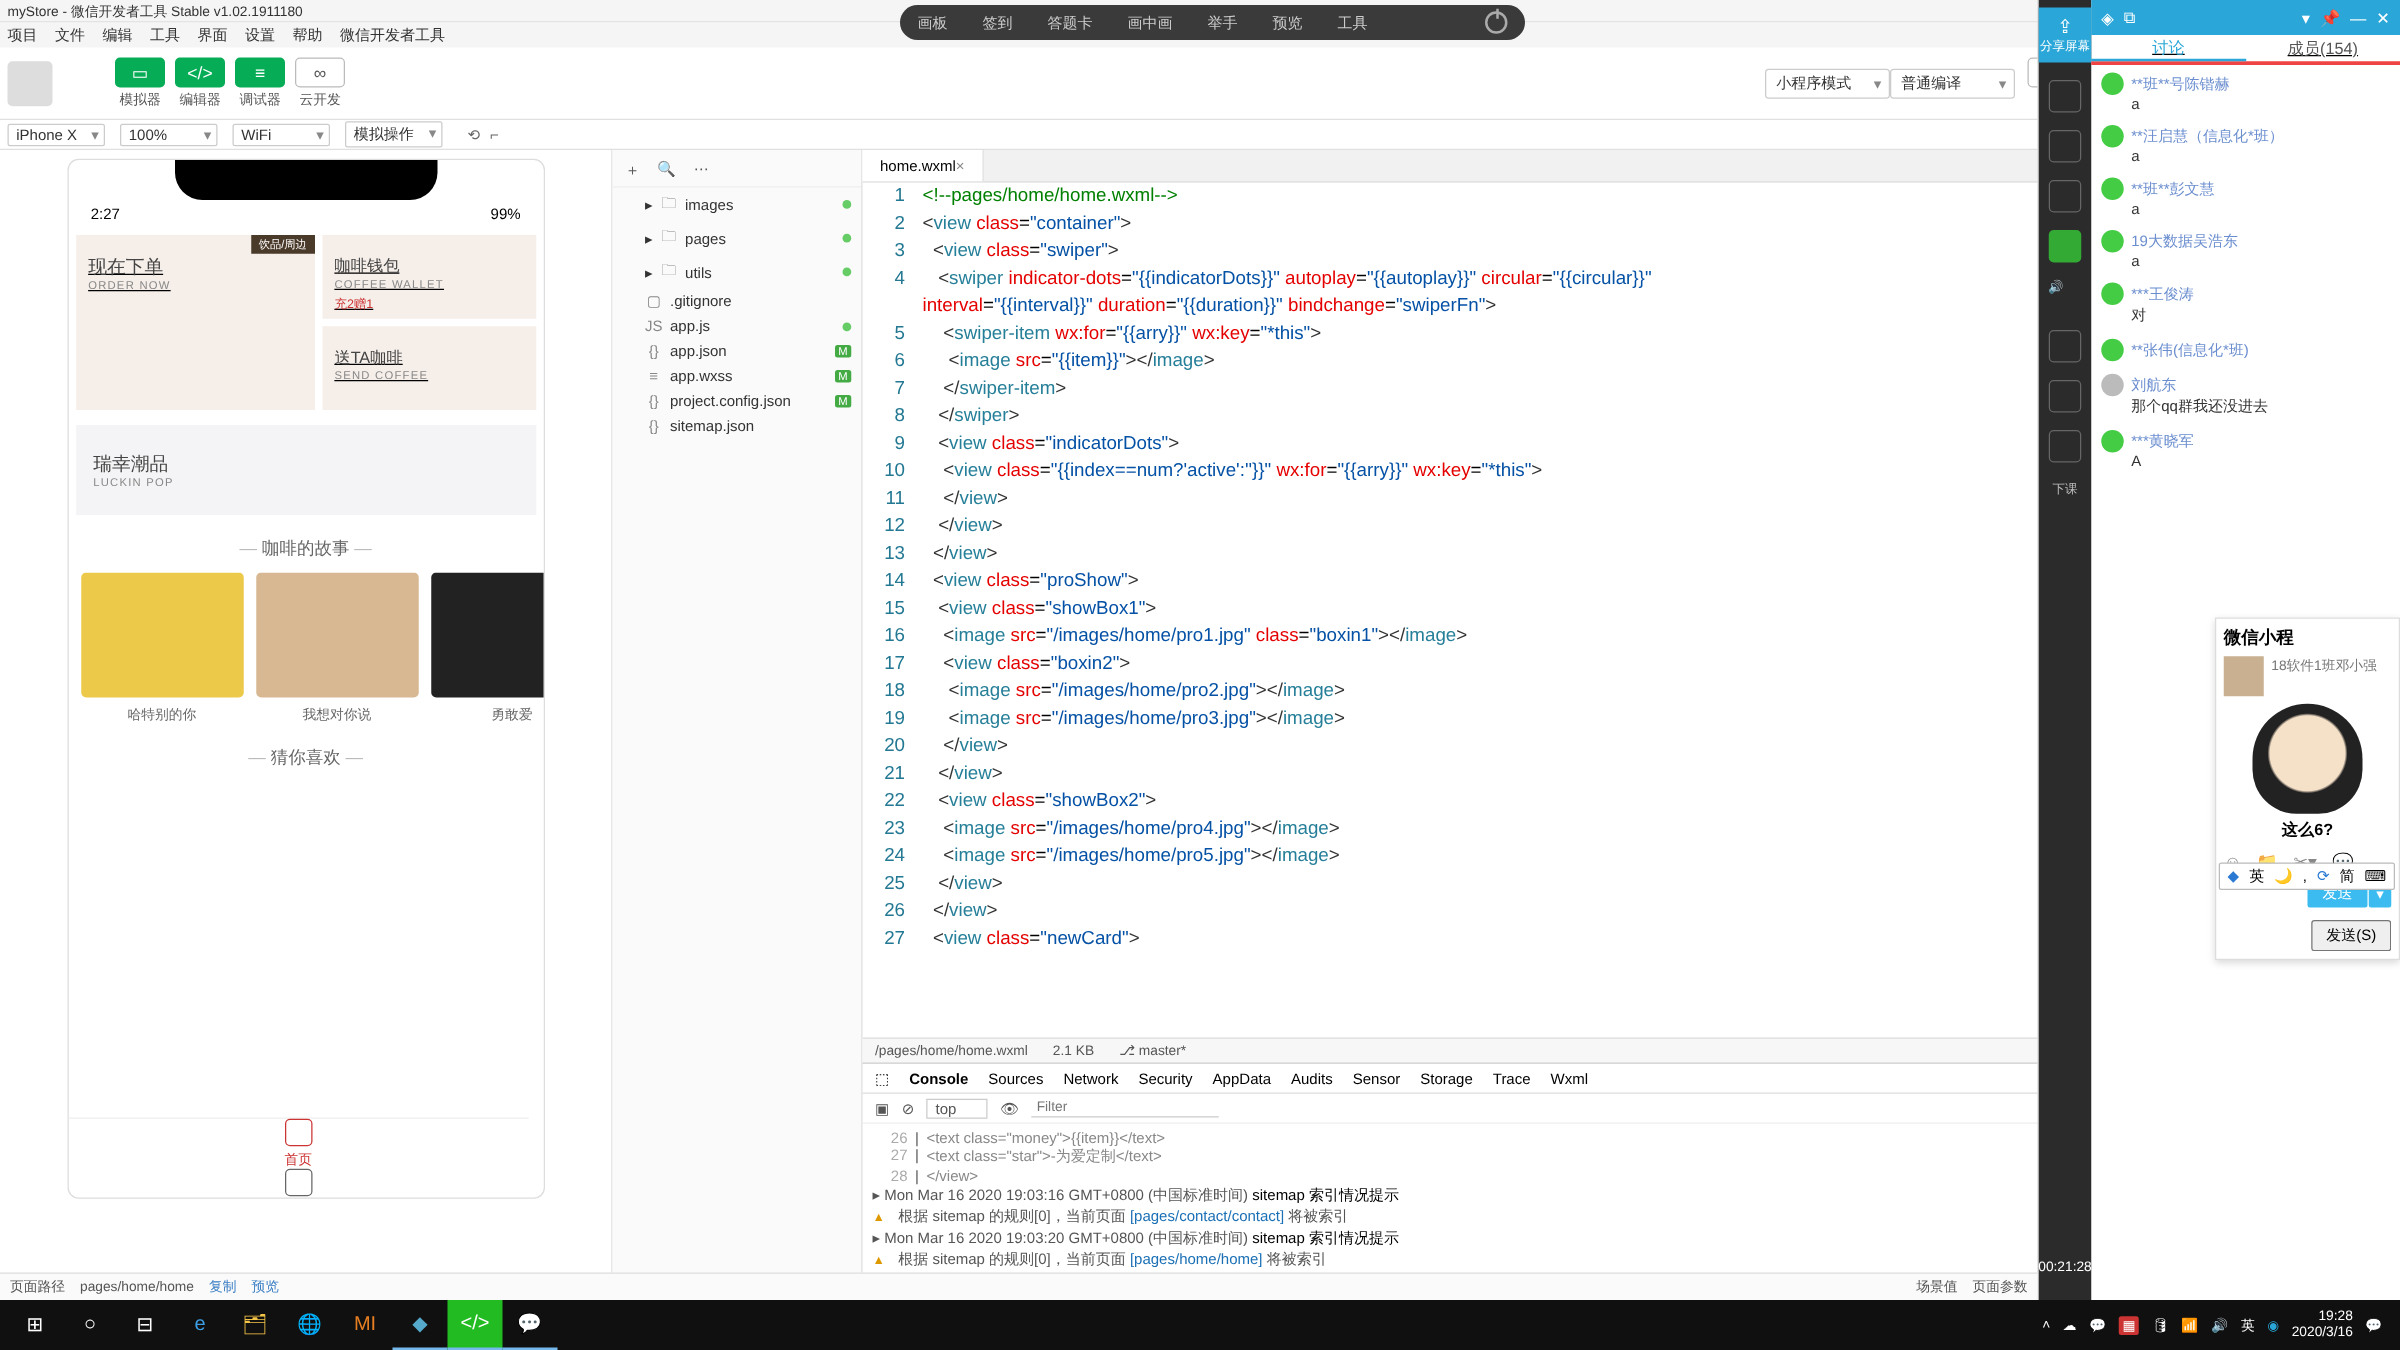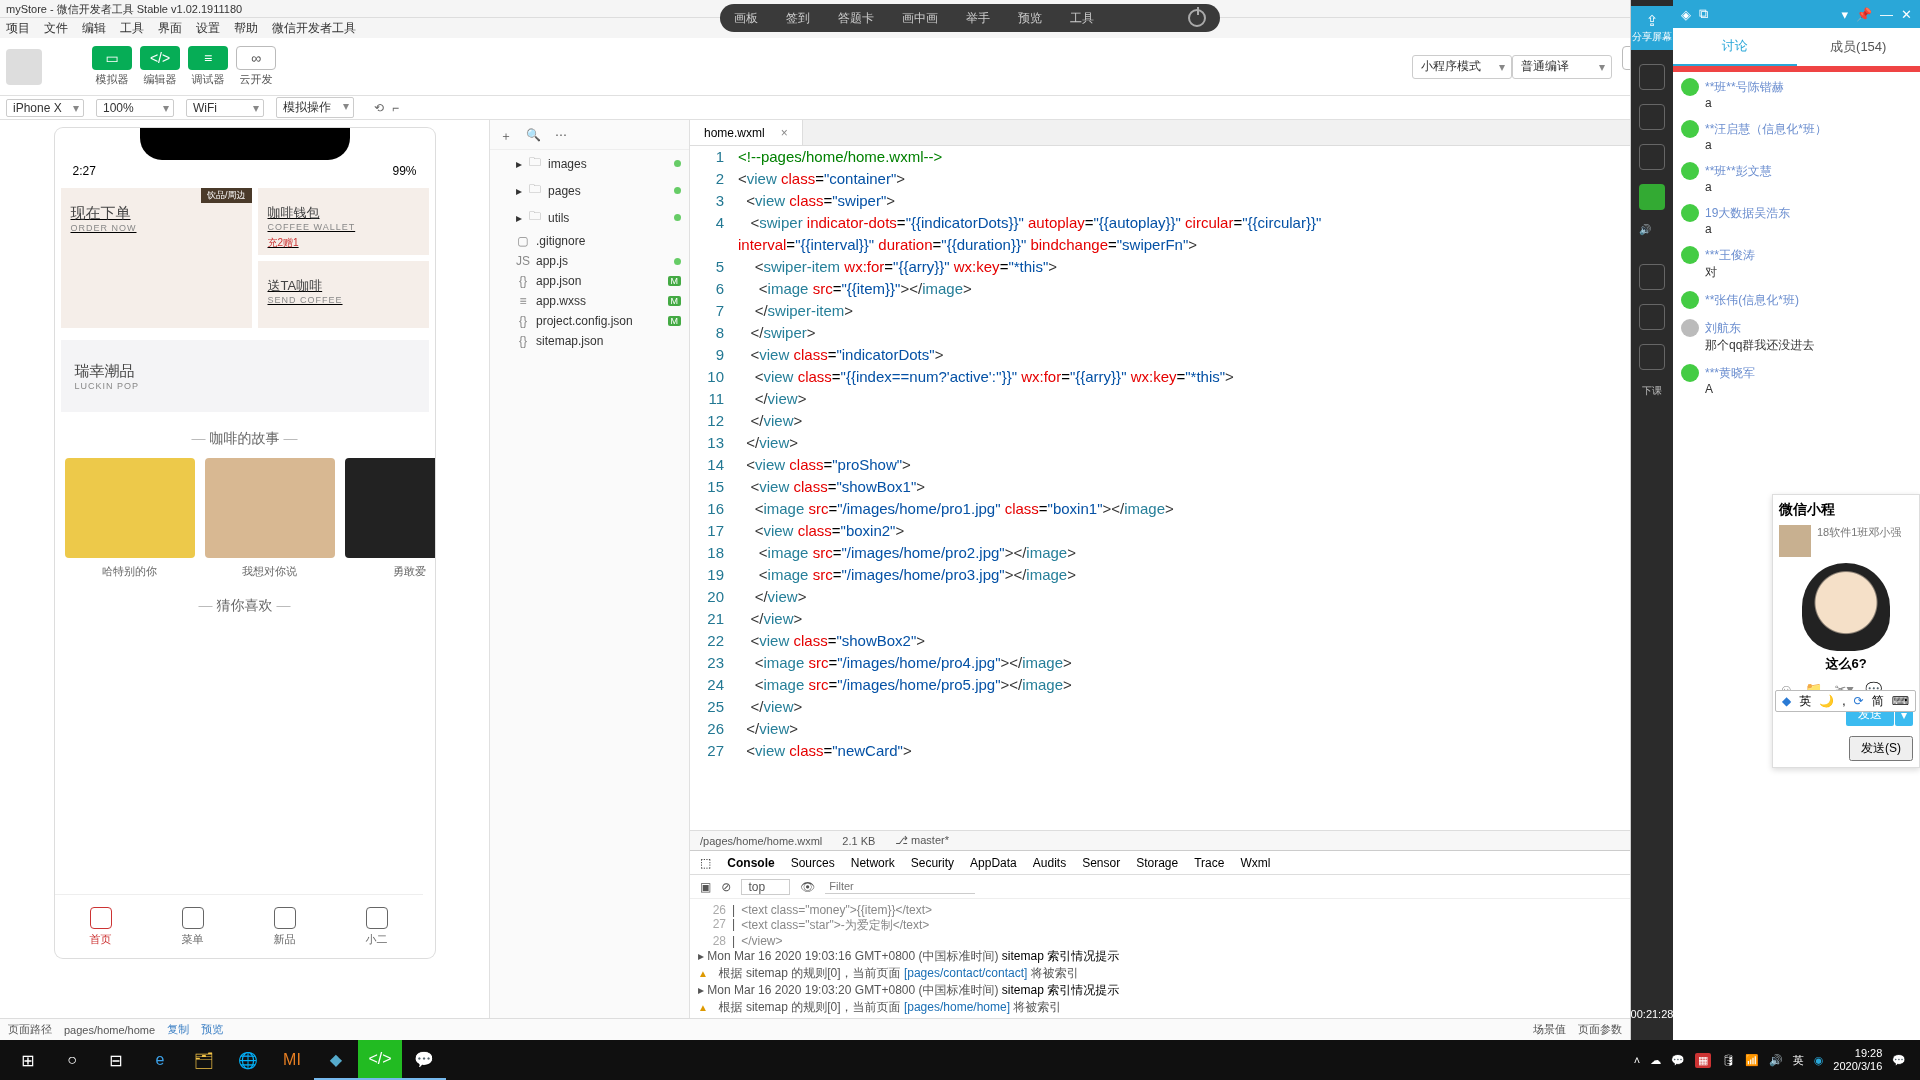--- a/index.html
+++ b/index.html
@@ -54,36 +54,36 @@
 .wide .zh { font-size:15px; color:#444; }
 .wide .en { font-size:9px; color:#888; letter-spacing:1px; }
 .sect-title { text-align:center; color:#666; font-size:14px; margin:18px 0 10px; }
 .sect-title:before,.sect-title:after { content:" — "; color:#bbb; }
 .hscroll { display:flex; gap:10px; padding:0 10px; overflow:hidden; }
 .story { width:130px; }
 .story .pic { width:130px; height:100px; background:#edc94a; border-radius:4px; }
 .story:nth-child(2) .pic { background:#d8b892; }
 .story:nth-child(3) .pic { background:#222; }
 .story .cap { text-align:center; font-size:11px; color:#666; margin-top:6px; }
-.tabbar { position:absolute; bottom:0; left:0; right:12px; height:64px; border-top:1px solid #eee; display:flex; }
+.tabbar { position:absolute; bottom:0; left:0; right:12px; height:64px; border-top:1px solid #eee; display:flex;flex-direction:column; }
 .tabbar .it { flex:1; display:flex; flex-direction:column; align-items:center; justify-content:center; font-size:11px; color:#666; gap:3px; }
 .tabbar .it.active { color:#c33; }
 .tabbar .it .ico { width:22px; height:22px; border:1.5px solid currentColor; border-radius:4px; }
 
 .filetree { width:200px; border-right:1px solid #e0e0e0; background:#fafafa; padding:4px 0; font-size:12px; }
 .ft-head { display:flex; gap:14px; padding:4px 10px; color:#555; border-bottom:1px solid #eee; }
 .ft-row { display:flex; align-items:center; padding:3px 8px; gap:6px; color:#333; }
 .ft-row .ico { width:14px; display:inline-block; text-align:center; color:#888; }
 .ft-row.ind1 { padding-left:26px; }
 .ft-row .dot { margin-left:auto; width:7px; height:7px; border-radius:50%; }
 .ft-row .dot.g { background:#6c6; } .ft-row .dot.m { background:#6a6; width:auto; height:auto; color:#fff; background:#4a4; font-size:9px; padding:0 3px; border-radius:2px; }
 
 .editor { flex:1; display:flex; flex-direction:column; min-width:0; }
 .tabstrip { height:26px; background:#f1f1f1; border-bottom:1px solid #ddd; display:flex; }
-.tabstrip .tab { padding:4px 14px; background:#fff; border-right:1px solid #ddd; font-size:12px; display:flex; align-items:center; gap:16px; }
+.tabstrip .tab { padding:4px 14px; background:#fff; border-right:1px solid #ddd; font-size:12px; display:flex; align-items:center; gap:0; }
 .tabstrip .tab .x { color:#888; }
 .code { flex:1; overflow:auto; font-family:Consolas,monospace; font-size:15px; line-height:22px; padding-right:6px; }
 .code .ln { display:flex; }
 .code .num { width:48px; text-align:right; padding-right:14px; color:#237893; user-select:none; }
 .code .txt { white-space:pre; }
 .c-tag{color:#267f99;} .c-attr{color:#e50000;} .c-str{color:#0451a5;} .c-pun{color:#333;} .c-cmt{color:#008000;}
 .statusline { height:20px; border-top:1px solid #ddd; background:#f7f7f7; display:flex; align-items:center; gap:20px; padding:0 10px; font-size:11px; color:#555; }
 
 .devtools { height:230px; border-top:1px solid #ccc; display:flex; flex-direction:column; font-size:12px; }
 .dt-tabs { height:24px; border-bottom:1px solid #ddd; display:flex; align-items:center; gap:16px; padding:0 10px; }
@@ -99,21 +99,21 @@
 
 .chat { position:absolute; top:0; right:0; width:290px; height:100%; background:#fff; border-left:1px solid #ccc; display:flex; }
 .chat-side { width:42px; background:#2b2b2b; color:#bbb; display:flex; flex-direction:column; align-items:center; padding-top:6px; gap:14px; font-size:10px; }
 .chat-side .sic { width:26px; height:26px; border:1px solid #666; border-radius:4px; }
 .chat-side .timer { margin-top:auto; color:#fff; font-size:11px; padding-bottom:60px; }
 .chat-side .share { background:#2aa7d8; width:42px; padding:6px 0; text-align:center; color:#fff; }
 .chat-main { flex:1; display:flex; flex-direction:column; }
 .chat-title { height:28px; background:#2aa7d8; display:flex; align-items:center; padding:0 8px; color:#fff; gap:8px; }
 .chat-title .spacer { flex:1; }
 .chat-title .wbtn { font-size:13px; cursor:default; }
-.chat-tabs { height:44px; display:flex; border-bottom:6px solid #ef4444; }
+.chat-tabs { height:24px; display:flex; border-bottom:3px solid #ef4444;text-decoration:underline; }
 .chat-tabs .ct { flex:1; display:flex; align-items:center; justify-content:center; font-size:13px; color:#555; }
 .chat-tabs .ct.active { color:#2aa7d8; border-bottom:2px solid #2aa7d8; }
 .chat-list { flex:1; overflow:auto; padding:6px 8px; }
 .msg { margin-bottom:10px; }
 .msg .who { display:flex; align-items:center; gap:6px; font-size:12px; }
 .msg .who .av { width:18px; height:18px; border-radius:50%; background:#4c4; }
 .msg .who .nm { color:#6b8ecf; }
 .msg .body { font-size:12px; color:#333; margin-left:24px; }
 .chat-input { border-top:1px solid #eee; padding:6px; }
 .chat-toolbar { display:flex; gap:12px; color:#888; font-size:14px; }

